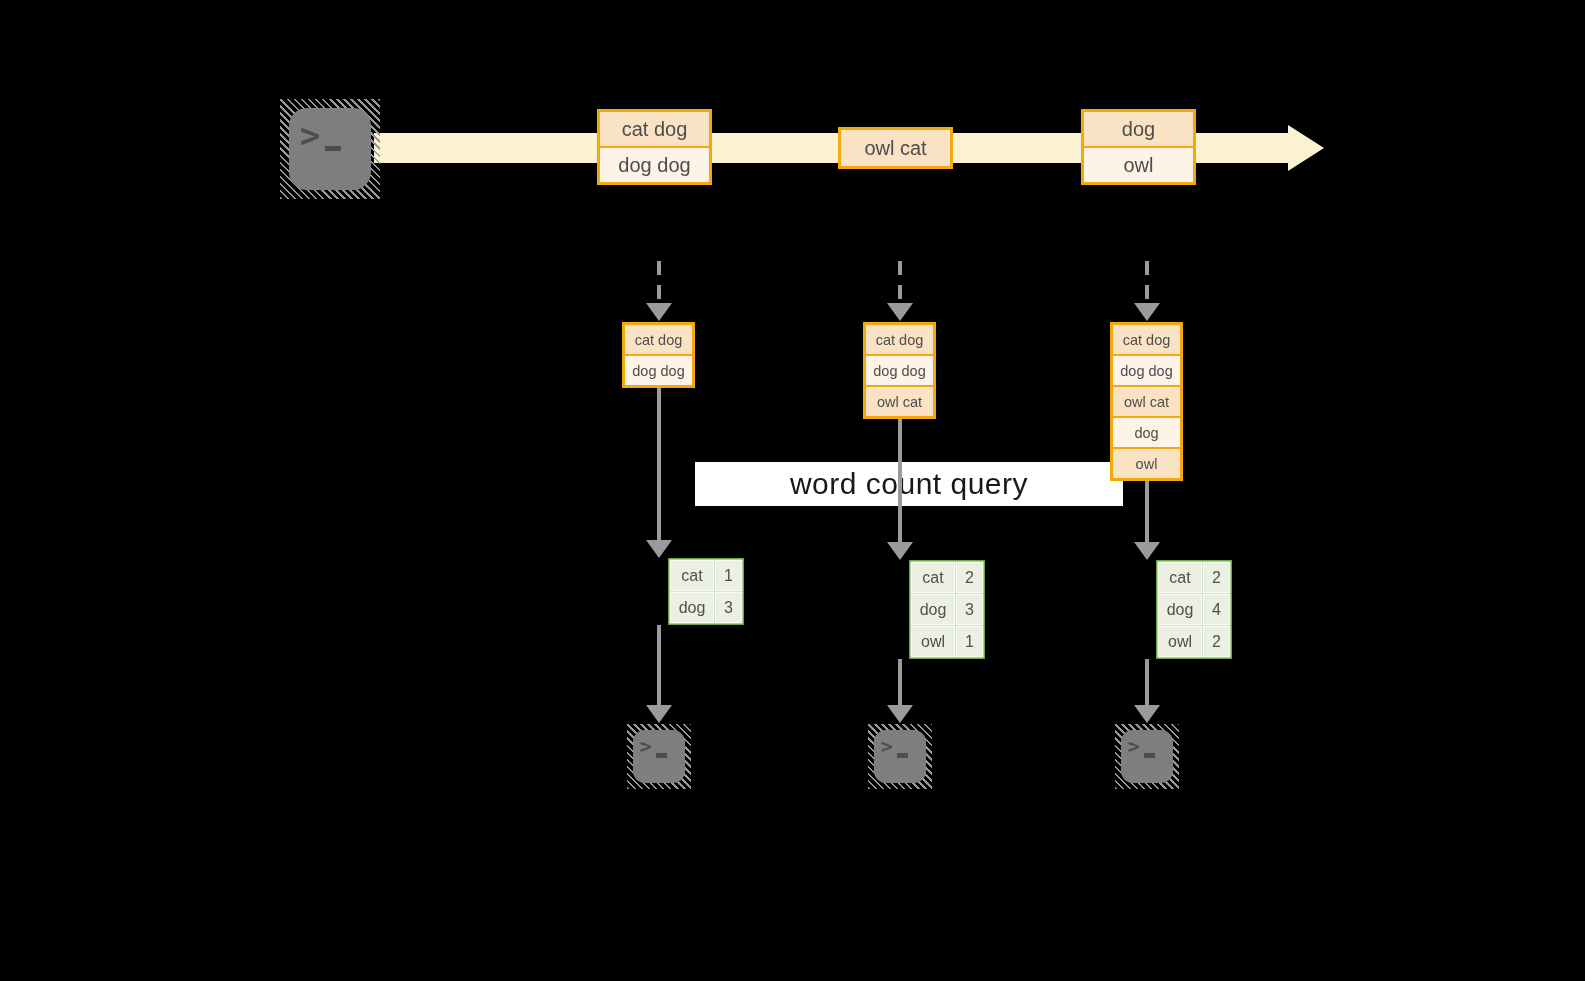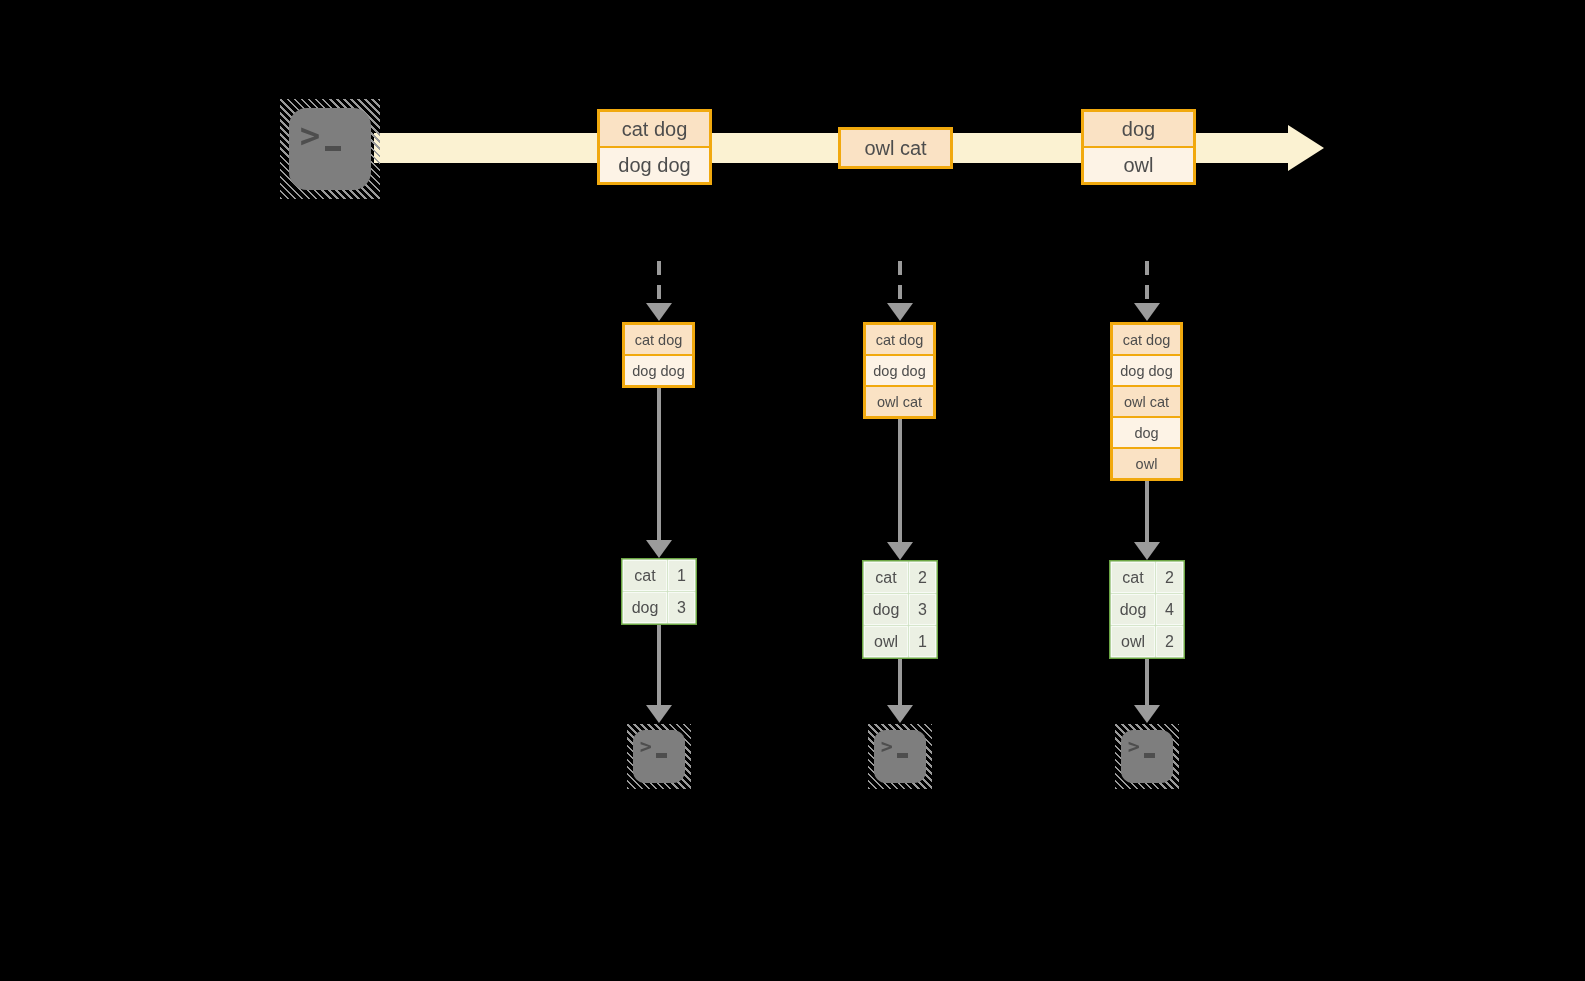--- a/index.html
+++ b/index.html
@@ -44,21 +44,21 @@
   .stem{width:3.5px;background:#9b9b9b;}
   .stem.dashed{width:4px;background:repeating-linear-gradient(to bottom,#9b9b9b 0 14px,transparent 14px 24px);}
   .ahead{width:0;height:0;border-left:13px solid transparent;border-right:13px solid transparent;
          border-top:18px solid #9b9b9b;}
   
   .query-band{position:absolute;left:695px;top:462px;width:428px;height:44px;background:#fff;
         z-index:3;display:flex;align-items:center;justify-content:center;}
   .query-band span{font-size:30px;color:#191919;letter-spacing:0.5px;}
   
   .gtable{position:absolute;z-index:5;background:#6ca644;padding:3px;box-sizing:border-box;
-        display:grid;grid-template-columns:42px 25px;gap:3px;}
+        display:grid;grid-template-columns:42px 25px;gap:3px;margin-left:47px;}
   .gt-cell{background:#ebf0e3;height:29px;display:flex;align-items:center;justify-content:center;
         color:#4f4f4f;font-size:16px;box-shadow:0 0 0 1.5px rgba(255,255,255,0.95);}
 </style>
 </head>
 <body>
 
 <div class="canvas">
 
   <div class="band"></div>
   <div class="band-head"></div>
@@ -105,20 +105,23 @@
     <div class="cell">owl cat</div>
   </div>
   <div class="obox micro" style="left:1110px;top:322px;width:73px;height:159px;">
     <div class="cell">cat dog</div>
     <div class="cell">dog dog</div>
     <div class="cell">owl cat</div>
     <div class="cell">dog</div>
     <div class="cell">owl</div>
   </div>
 
+  <div class="query-band">
+    <span>word count query</span>
+  </div>
 
   <div class="varrow" style="left:646px;top:388px;">
     <div class="stem" style="height:152px;"></div>
     <div class="ahead"></div>
   </div>
   <div class="varrow" style="left:887px;top:419px;">
     <div class="stem" style="height:123px;"></div>
     <div class="ahead"></div>
   </div>
   <div class="varrow" style="left:1134px;top:481px;">

